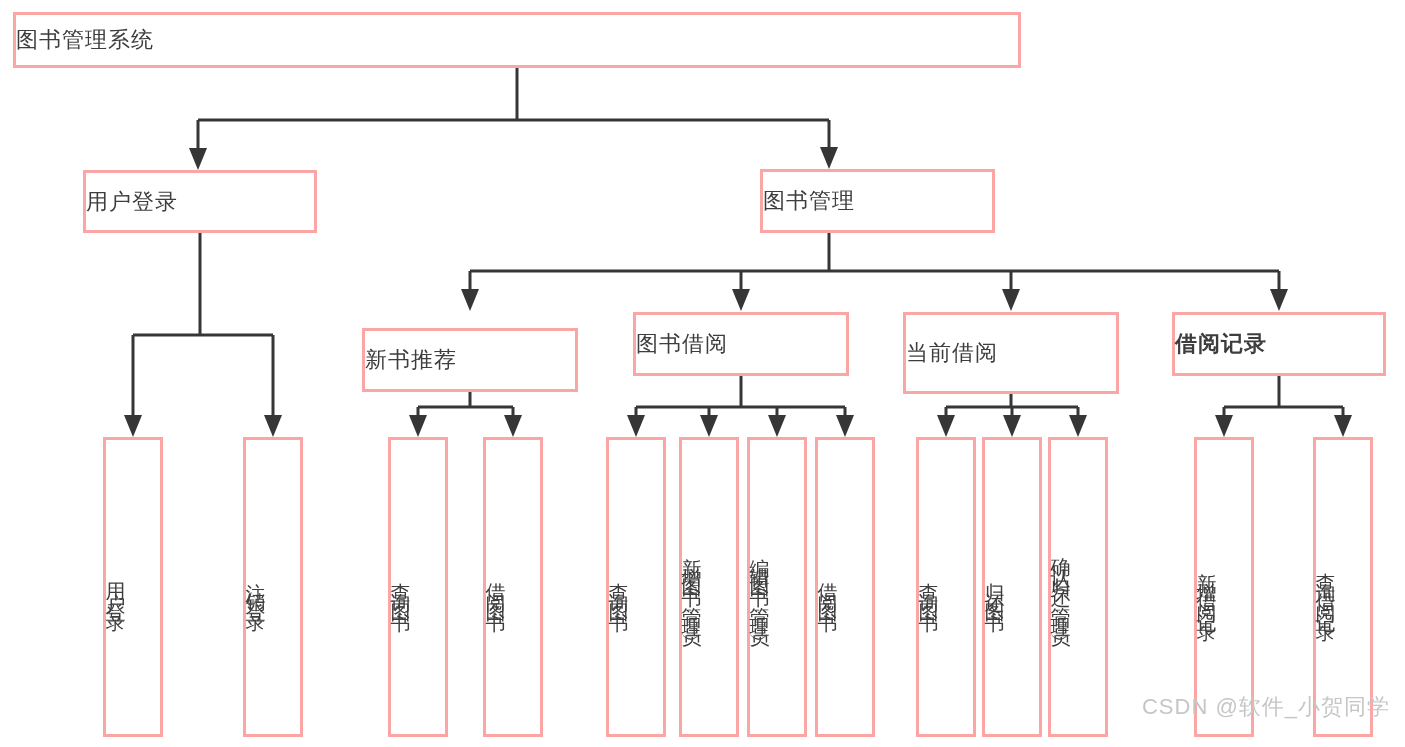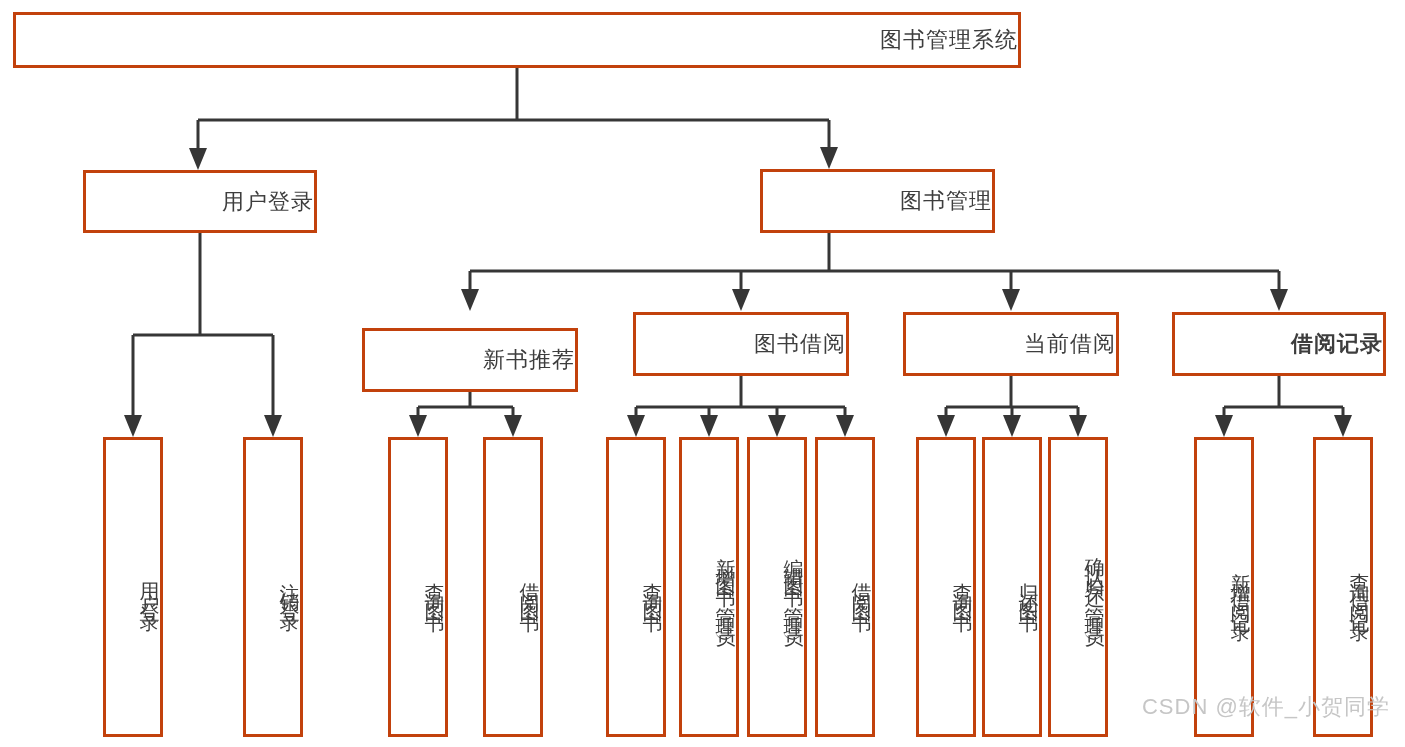--- a/index.html
+++ b/index.html
@@ -15,41 +15,41 @@
   }
   .connectors {
     position: absolute;
     left: 0; top: 0;
     width: 1405px; height: 747px;
     z-index: 1;
   }
   .node {
     position: absolute;
     background: #ffffff;
-    border: 3px solid #c2410c;
+    border: 3px solid #fca5a5;
     display: flex;
     align-items: center;
-    justify-content: flex-end;
+    justify-content: flex-start;
     z-index: 2;
   }
   .hlabel {
     font-size: 22px;
     letter-spacing: 1px;
     white-space: nowrap;
     color: #3d3d3d;
   }
   
   .n-root    { left: 13px;   top: 12px;  width: 1008px; height: 56px; }
   
   .n-login   { left: 83px;   top: 170px; width: 234px;  height: 63px; }
   .n-mgmt    { left: 712px;  top: 169px; width: 235px;  height: 64px; margin-left: 48px; }
   
   .n-rec     { left: 362px;  top: 328px; width: 216px;  height: 64px; }
-  .n-borrow  { left: 633px;  top: 312px; width: 216px;  height: 64px; padding-left: 29px; }
-  .n-current { left: 903px;  top: 312px; width: 216px;  height: 64px; }
+  .n-borrow  { left: 633px;  top: 312px; width: 216px;  height: 64px; }
+  .n-current { left: 903px;  top: 312px; width: 216px;  height: 82px; }
   .n-records { left: 1172px; top: 312px; width: 214px;  height: 64px; font-weight: bold; }
   
   .leaf { top: 437px; height: 300px; width: 60px; }
   .leaf .vlabel {
     writing-mode: vertical-rl;
     text-orientation: mixed;
     font-size: 20px;
     letter-spacing: 10px;
     line-height: 1;
     color: #3d3d3d;

